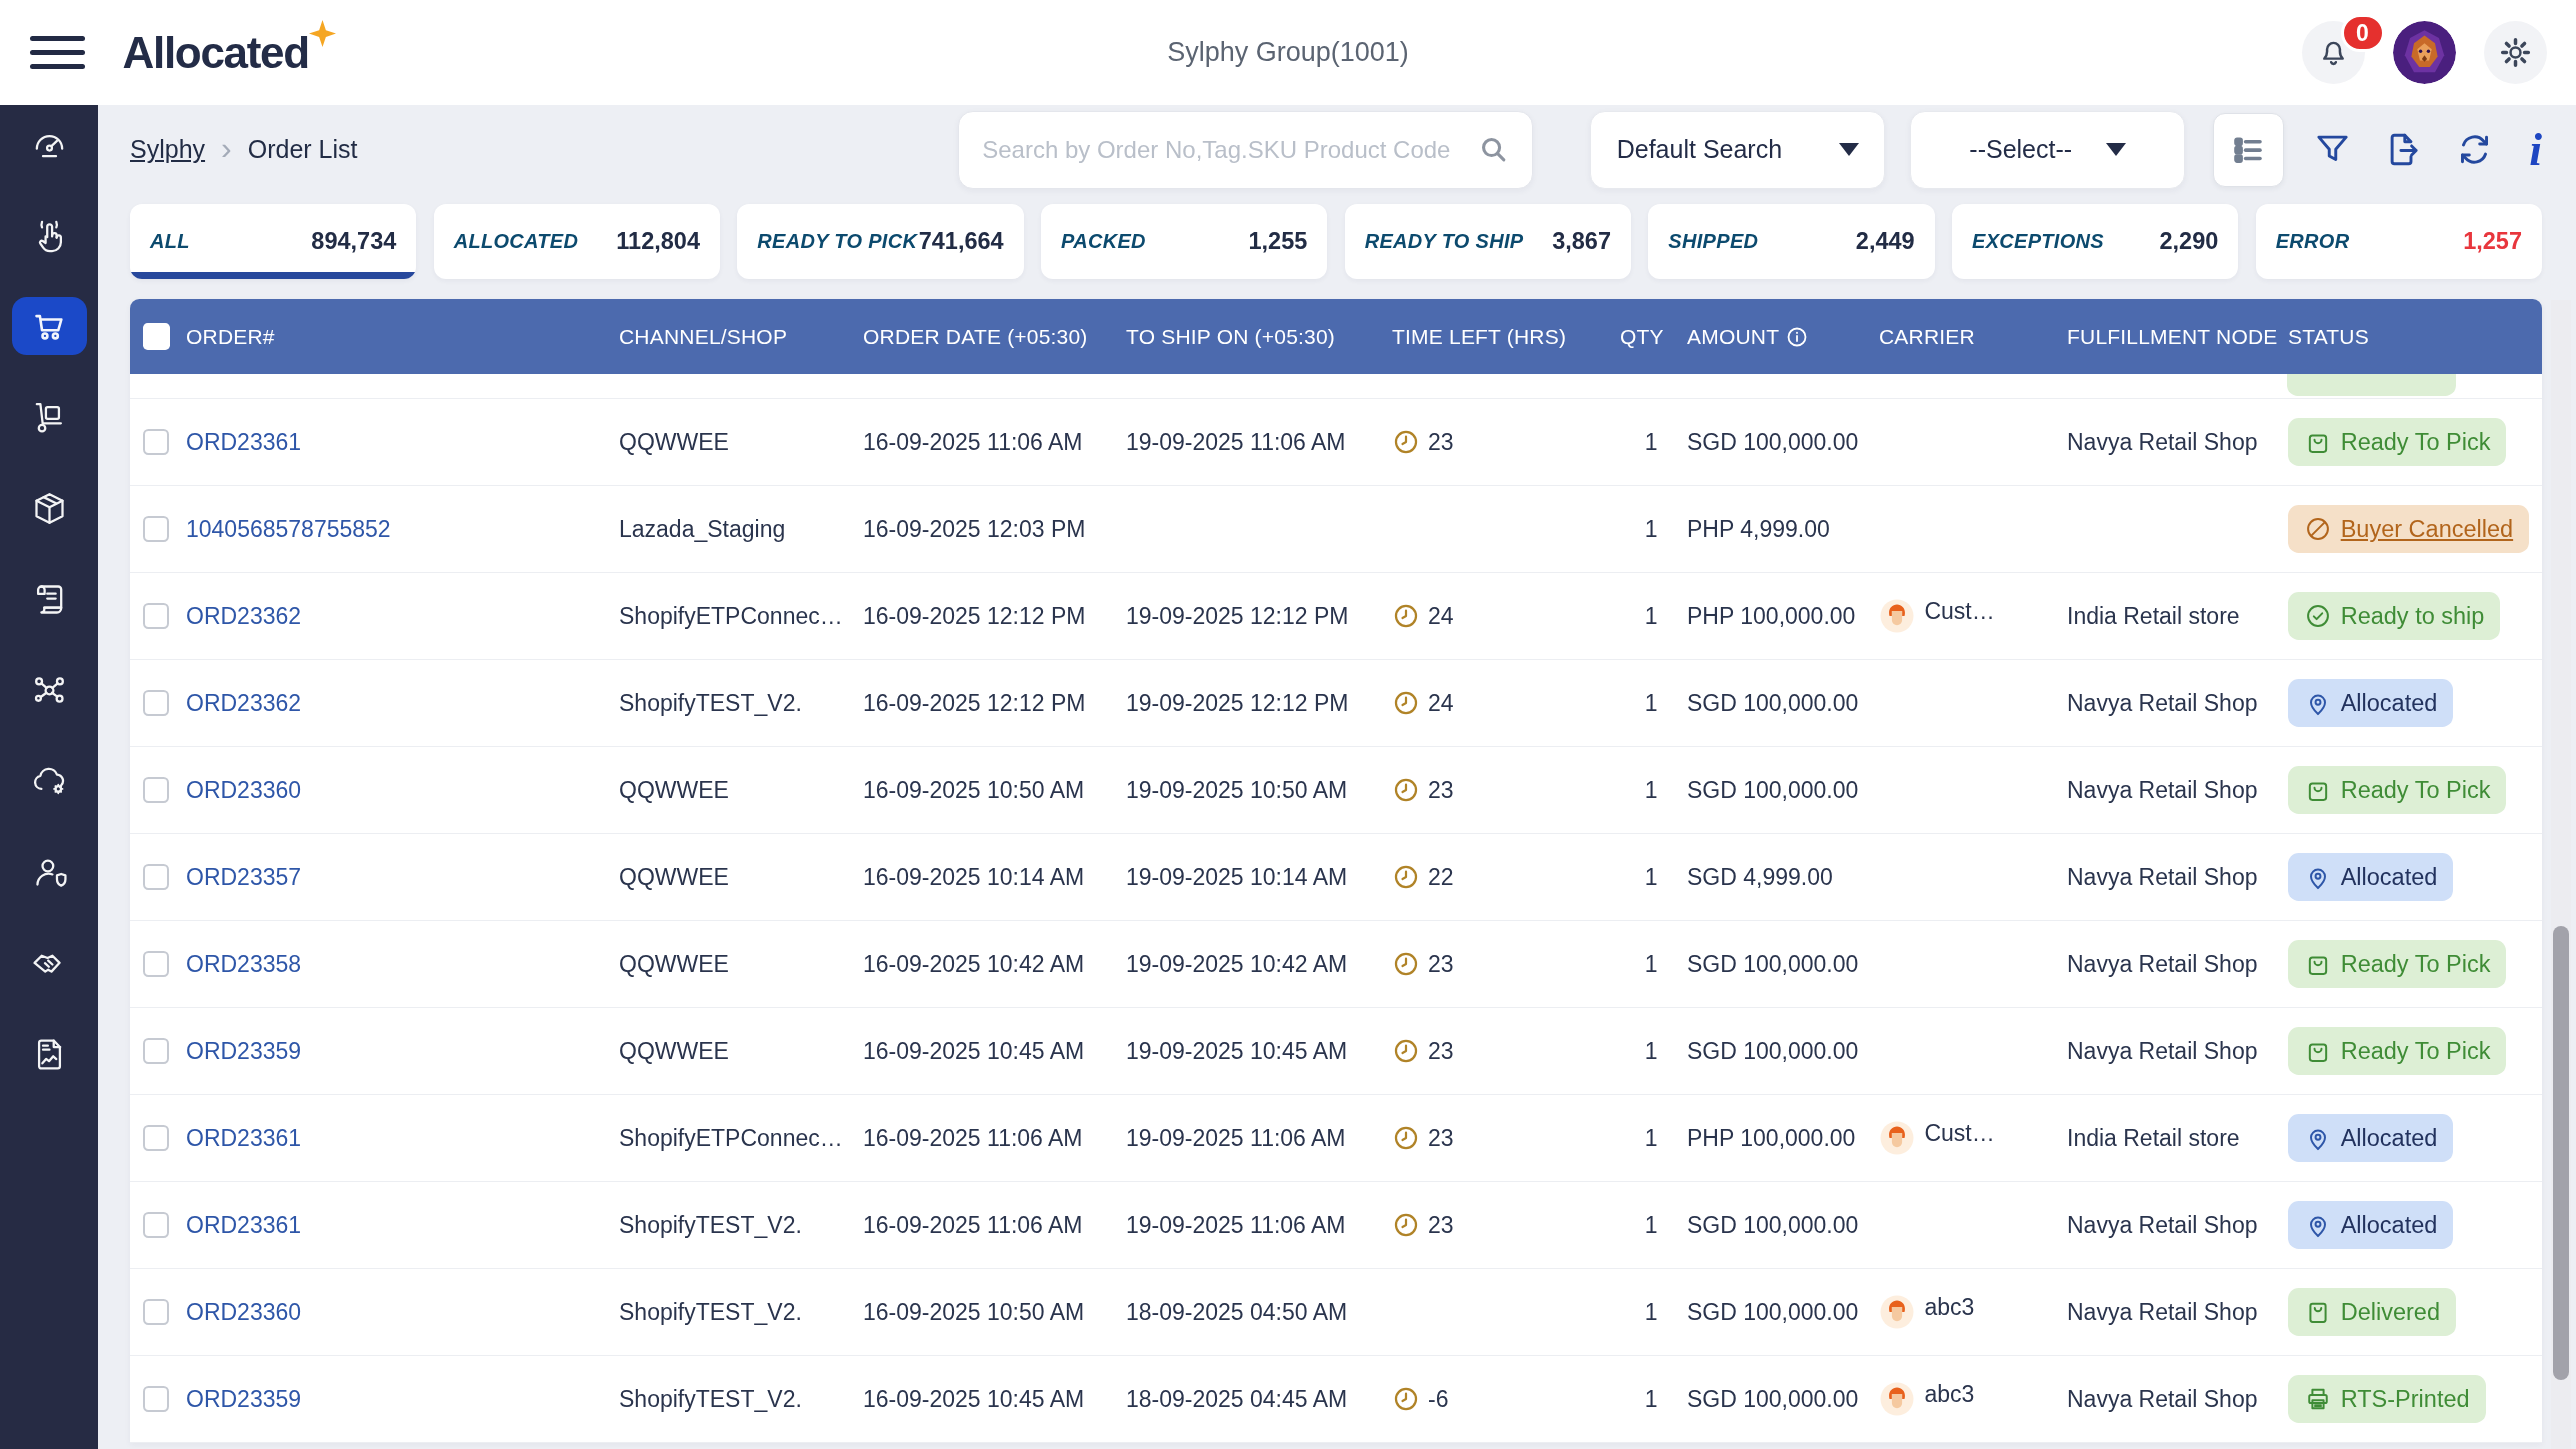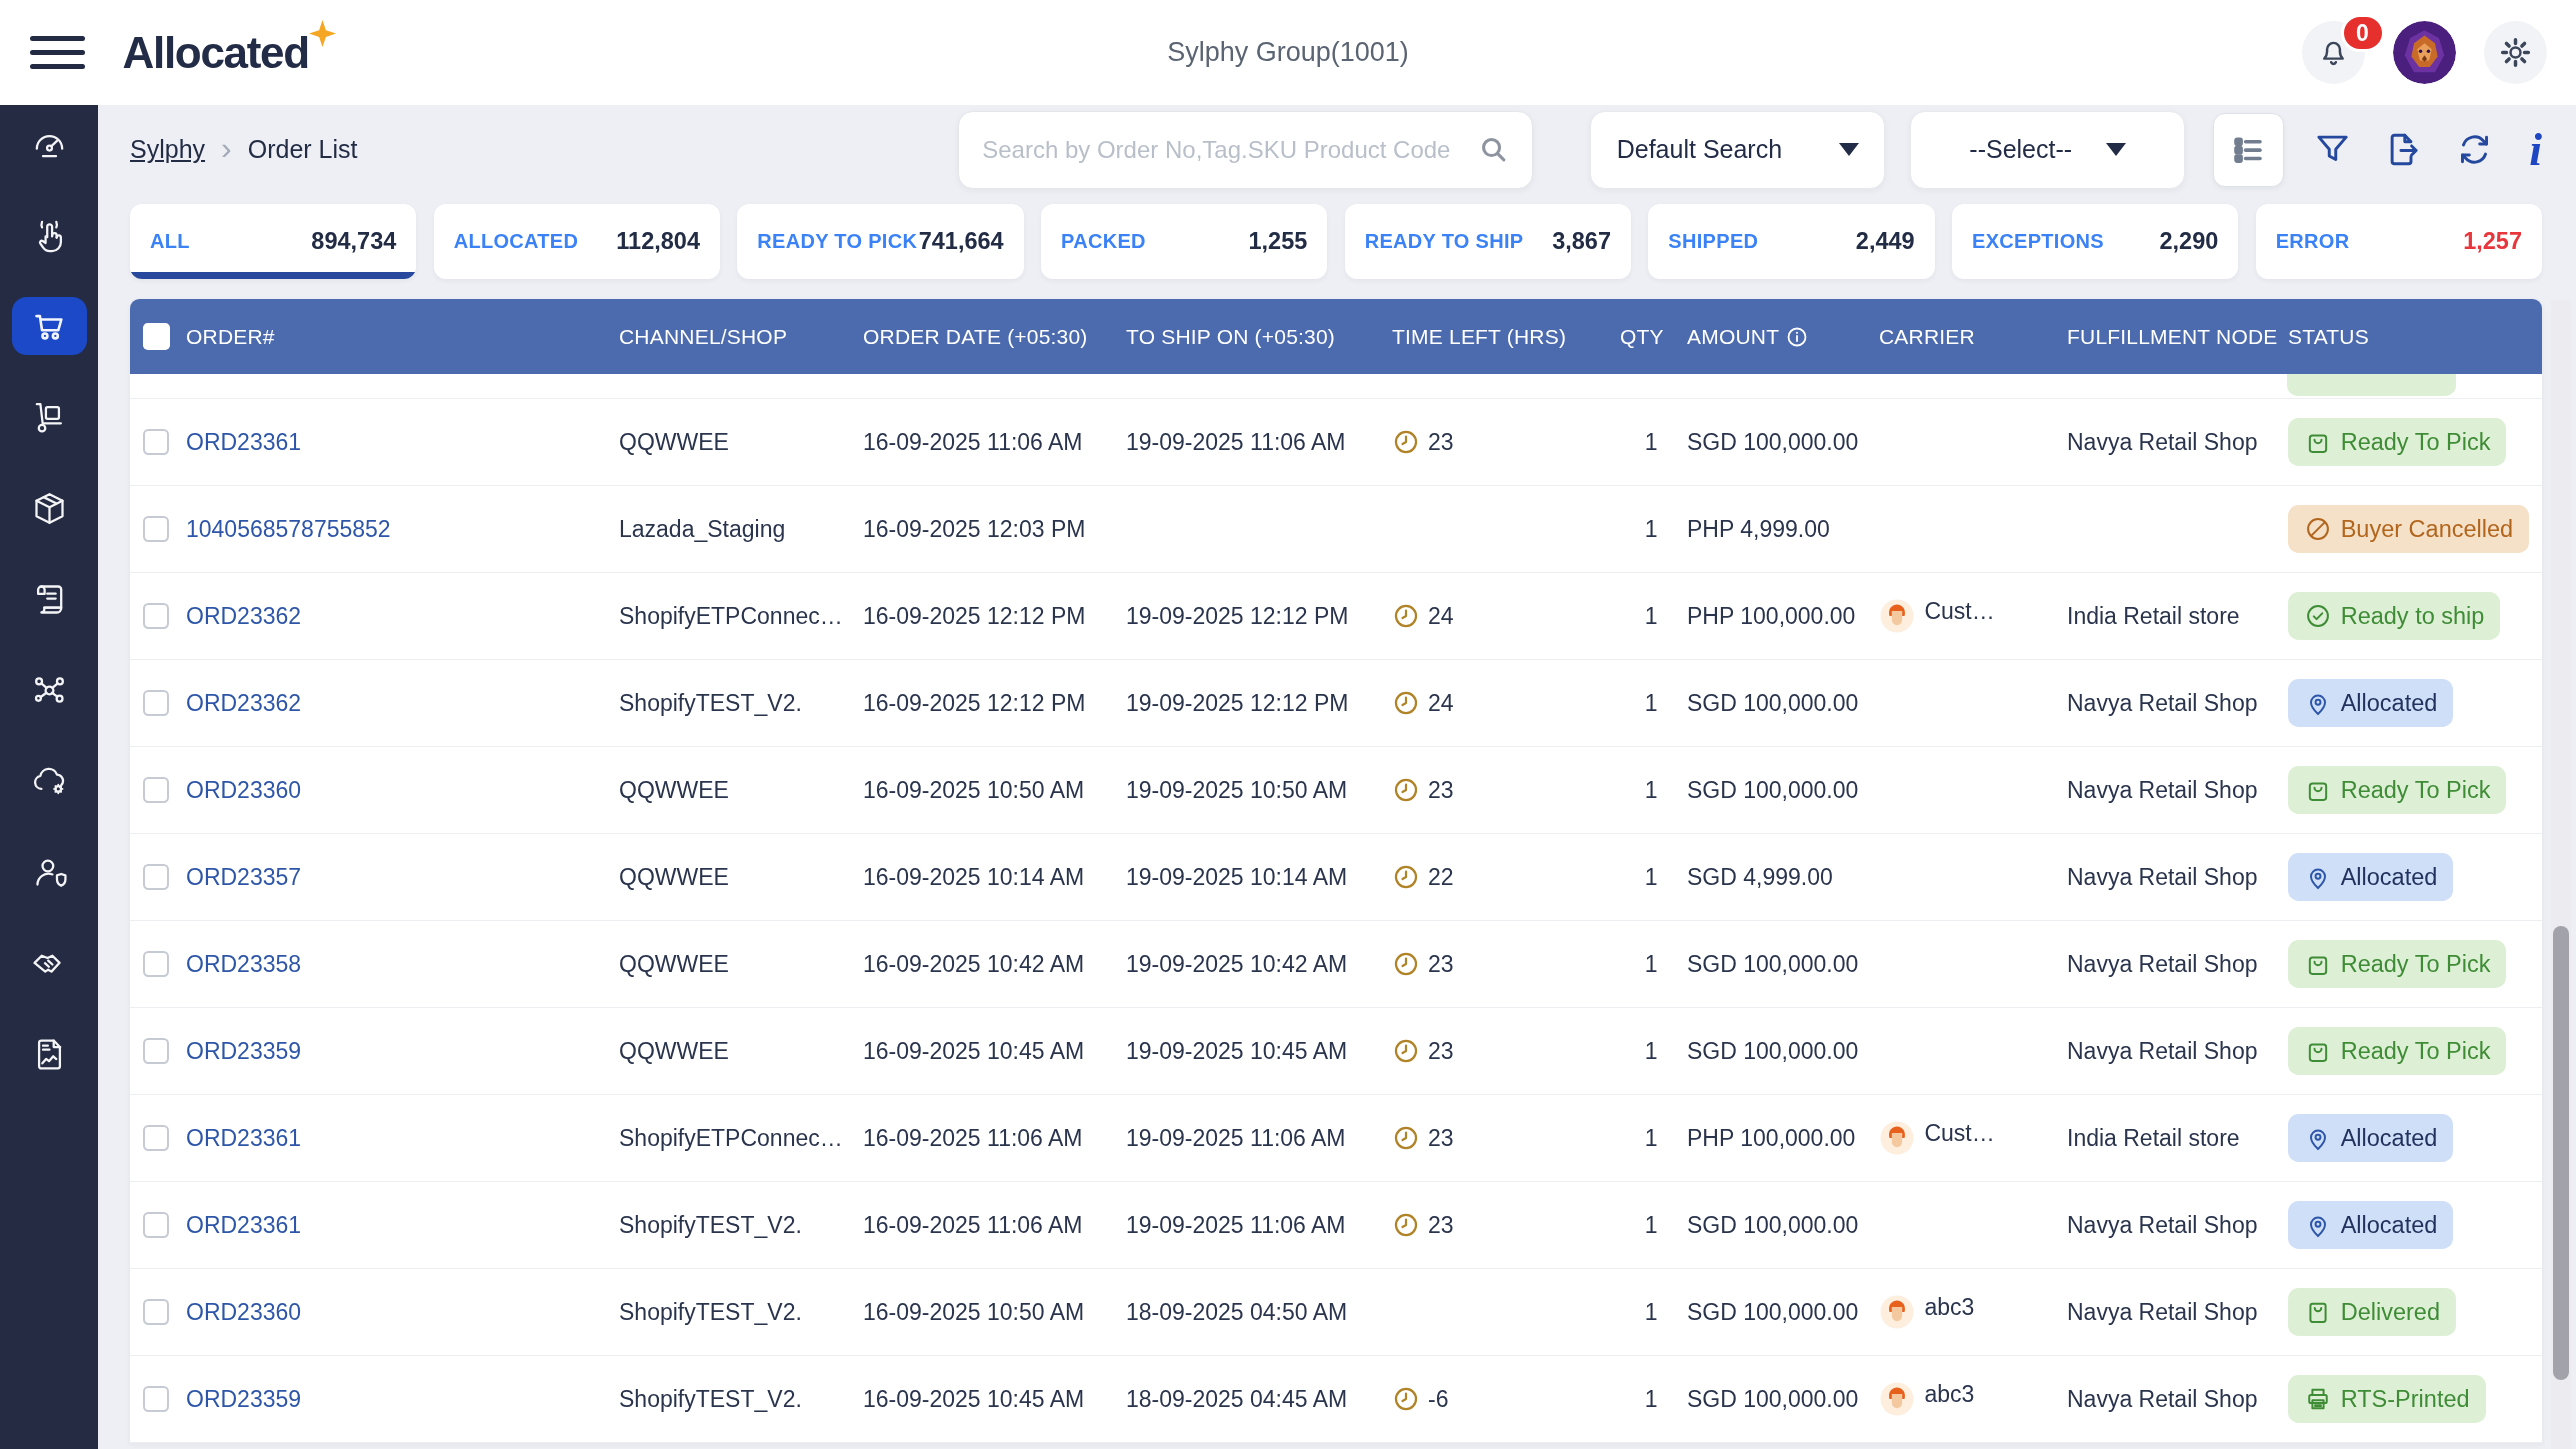--- a/index.html
+++ b/index.html
@@ -66,21 +66,21 @@
     stroke-linecap:round; stroke-linejoin:round; cursor:pointer; flex:none; }
   .gap1{ margin-left:29.5px; } .gap2{ margin-left:32px; }
   .info-i { margin-left:35px; font-family:"Liberation Serif", serif; font-style:italic;
     font-weight:700; font-size:46px; color:#1e46c2; line-height:1; cursor:pointer; }
 
   
   .tabs { display:flex; gap:17.4px; margin-top:14.8px; height:75px; }
   .tab { position:relative; flex:1; background:#fff; border-radius:12px; display:flex;
     align-items:center; justify-content:space-between; padding:0 20px; cursor:pointer;
     box-shadow:0 2px 5.4px rgba(35,45,75,.05); overflow:hidden; }
-  .tlabel { font-size:20px; font-weight:700; color:#3b82f6; letter-spacing:0.3px; white-space:nowrap; }
+  .tlabel { font-size:20px; font-weight:700; color:#0c4a6e; letter-spacing:0.3px; white-space:nowrap;font-style:italic; }
   .tcount { font-size:23.5px; font-weight:700; color:#222c45; white-space:nowrap; }
   .tcount.err { color:#e8363d; }
   .tab.active::after { content:""; position:absolute; left:0; right:0; bottom:0;
     height:7.4px; background:#27489c; }
 
   
   .table { margin-top:20px; border-radius:9.4px 9.4px 0 0; overflow:hidden;
     box-shadow:0 2px 6.7px rgba(35,45,75,.05); }
   .thead, .trow { display:grid;
     grid-template-columns:56px 433px 244px 263px 266px 228px 47px 212px 188px 221px 1fr;
@@ -111,21 +111,21 @@
   .c-carrier { display:flex; align-items:flex-start; gap:9.4px; }
   .carrier-avatar { width:36px; height:36px; flex:none; }
   .chip { display:inline-flex; align-items:center; gap:8.7px; padding:10px 16px;
     border-radius:10.7px; font-size:23.5px; font-weight:500; white-space:nowrap; }
   .chip-icon { display:inline-flex; }
   .chip-icon svg { width:28px; height:28px; fill:none; stroke:currentColor;
     stroke-width:1.7; stroke-linecap:round; stroke-linejoin:round; }
   .chip-green { background:#ddefd5; color:#3f8c36; }
   .chip-blue { background:#cfdff8; color:#22325e; }
   .chip-blue .chip-icon { color:#2e56a8; }
-  .chip-orange { background:#f5e0c8; color:#b2651c; }
+  .chip-orange { background:#f5e0c8; color:#b2651c;text-decoration:underline; }
 
   
   .vscroll { position:absolute; right:5.4px; top:300px; bottom:0; width:20px;
     background:#ececf0; z-index:4; }
   .vscroll .thumb { position:absolute; left:2px; right:2px; top:54.5%; height:39.5%;
     background:#a2a2aa; border-radius:9.4px; }
 </style>
 </head>
 <body>
 

